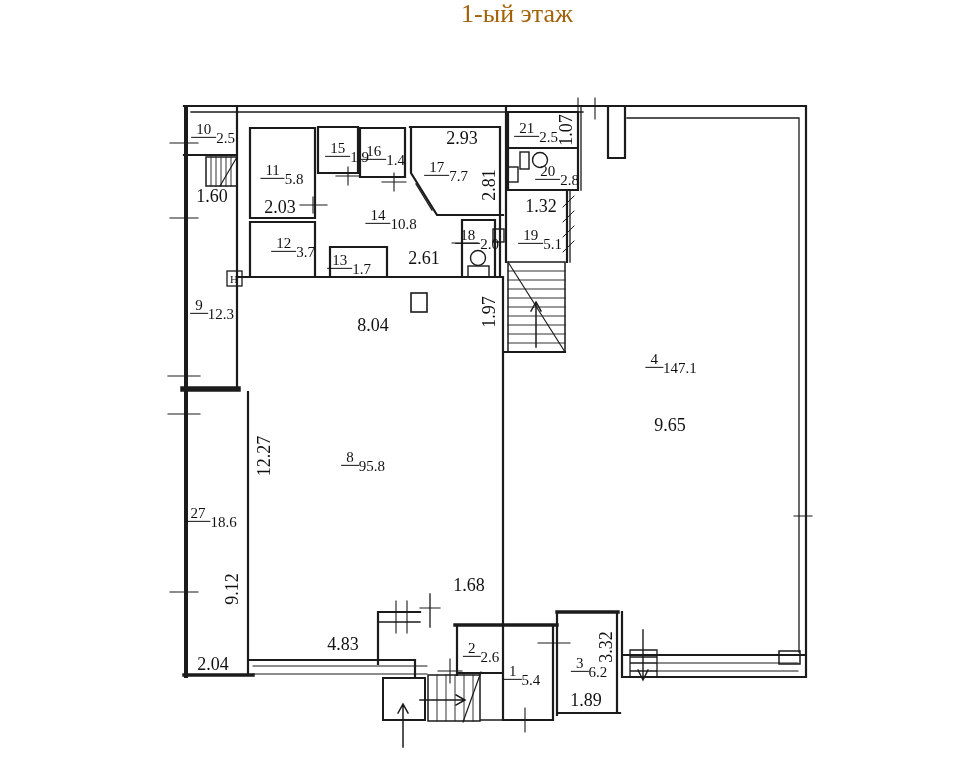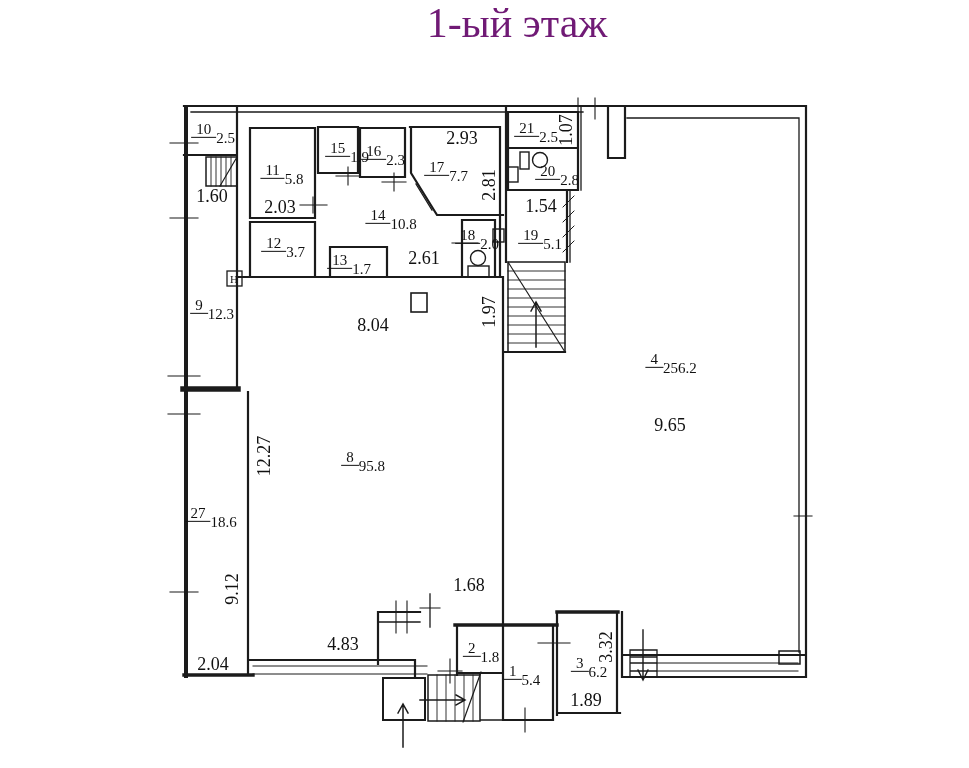--- a/index.html
+++ b/index.html
@@ -3,21 +3,21 @@
 <meta charset="utf-8">
 <style>
   html,body{margin:0;padding:0;background:#fff;}
   #stage{
     position:relative;width:969px;height:768px;background:#ffffff;overflow:hidden;
     font-family:"Liberation Serif","DejaVu Serif",serif;color:#111;
   }
   #plan-svg{position:absolute;left:0;top:0;}
   .title{
     position:absolute;top:0;left:517px;transform:translateX(-50%);
-    font-size:42px;line-height:1.1;white-space:nowrap;color:#701a75;
+    font-size:26px;line-height:1.1;white-space:nowrap;color:#a16207;
   }
   .room-label{
     position:absolute;transform:translate(-50%,-50%);
     display:flex;flex-direction:row;align-items:center;
     font-size:15px;line-height:1.02;text-align:center;
   }
   .room-label .num{border-bottom:1.6px solid #111;padding:0 5px;}
   .room-label .area{padding-top:17px;}
   .dim{
     position:absolute;transform:translate(-50%,-50%);
@@ -146,39 +146,39 @@
   <div class="title">1-ый этаж</div>
 
   <div class="room-label" style="left:213px;top:130px">
     <span class="num">10</span>
     <span class="area">2.5</span>
   </div>
   <div class="room-label" style="left:282px;top:171px">
     <span class="num">11</span>
     <span class="area">5.8</span>
   </div>
-  <div class="room-label" style="left:283px;top:244px">
+  <div class="room-label" style="left:293px;top:244px">
     <span class="num">12</span>
     <span class="area">3.7</span>
   </div>
   <div class="room-label" style="left:349px;top:261px">
     <span class="num">13</span>
     <span class="area">1.7</span>
   </div>
   <div class="room-label" style="left:391px;top:216px">
     <span class="num">14</span>
     <span class="area">10.8</span>
   </div>
   <div class="room-label" style="left:347px;top:149px">
     <span class="num">15</span>
     <span class="area">1.9</span>
   </div>
   <div class="room-label" style="left:383px;top:152px">
     <span class="num">16</span>
-    <span class="area">2.3</span>
+    <span class="area">1.4</span>
   </div>
   <div class="room-label" style="left:446px;top:168px">
     <span class="num">17</span>
     <span class="area">7.7</span>
   </div>
   <div class="room-label" style="left:477px;top:236px">
     <span class="num">18</span>
     <span class="area">2.0</span>
   </div>
   <div class="room-label" style="left:540px;top:236px">
@@ -196,45 +196,45 @@
   <div class="room-label" style="left:212px;top:306px">
     <span class="num">9</span>
     <span class="area">12.3</span>
   </div>
   <div class="room-label" style="left:363px;top:458px">
     <span class="num">8</span>
     <span class="area">95.8</span>
   </div>
   <div class="room-label" style="left:671px;top:360px">
     <span class="num">4</span>
-    <span class="area">256.2</span>
+    <span class="area">147.1</span>
   </div>
   <div class="room-label" style="left:211px;top:514px">
     <span class="num">27</span>
     <span class="area">18.6</span>
   </div>
   <div class="room-label" style="left:481px;top:649px">
     <span class="num">2</span>
-    <span class="area">1.8</span>
+    <span class="area">2.6</span>
   </div>
   <div class="room-label" style="left:522px;top:672px">
     <span class="num">1</span>
     <span class="area">5.4</span>
   </div>
   <div class="room-label" style="left:589px;top:664px">
     <span class="num">3</span>
     <span class="area">6.2</span>
   </div>
 
   <div class="dim" style="left:212px;top:196px">1.60</div>
   <div class="dim" style="left:280px;top:207px">2.03</div>
   <div class="dim" style="left:462px;top:138px">2.93</div>
   <div class="dim v" style="left:489px;top:185px">2.81</div>
   <div class="dim v" style="left:566px;top:130px">1.07</div>
-  <div class="dim" style="left:541px;top:206px">1.54</div>
+  <div class="dim" style="left:541px;top:206px">1.32</div>
   <div class="dim" style="left:424px;top:258px">2.61</div>
   <div class="dim v" style="left:489px;top:312px">1.97</div>
   <div class="dim" style="left:373px;top:325px">8.04</div>
   <div class="dim v" style="left:264px;top:456px">12.27</div>
   <div class="dim" style="left:670px;top:425px">9.65</div>
   <div class="dim v" style="left:232px;top:589px">9.12</div>
   <div class="dim" style="left:213px;top:664px">2.04</div>
   <div class="dim" style="left:343px;top:644px">4.83</div>
   <div class="dim" style="left:469px;top:585px">1.68</div>
   <div class="dim v" style="left:606px;top:647px">3.32</div>

